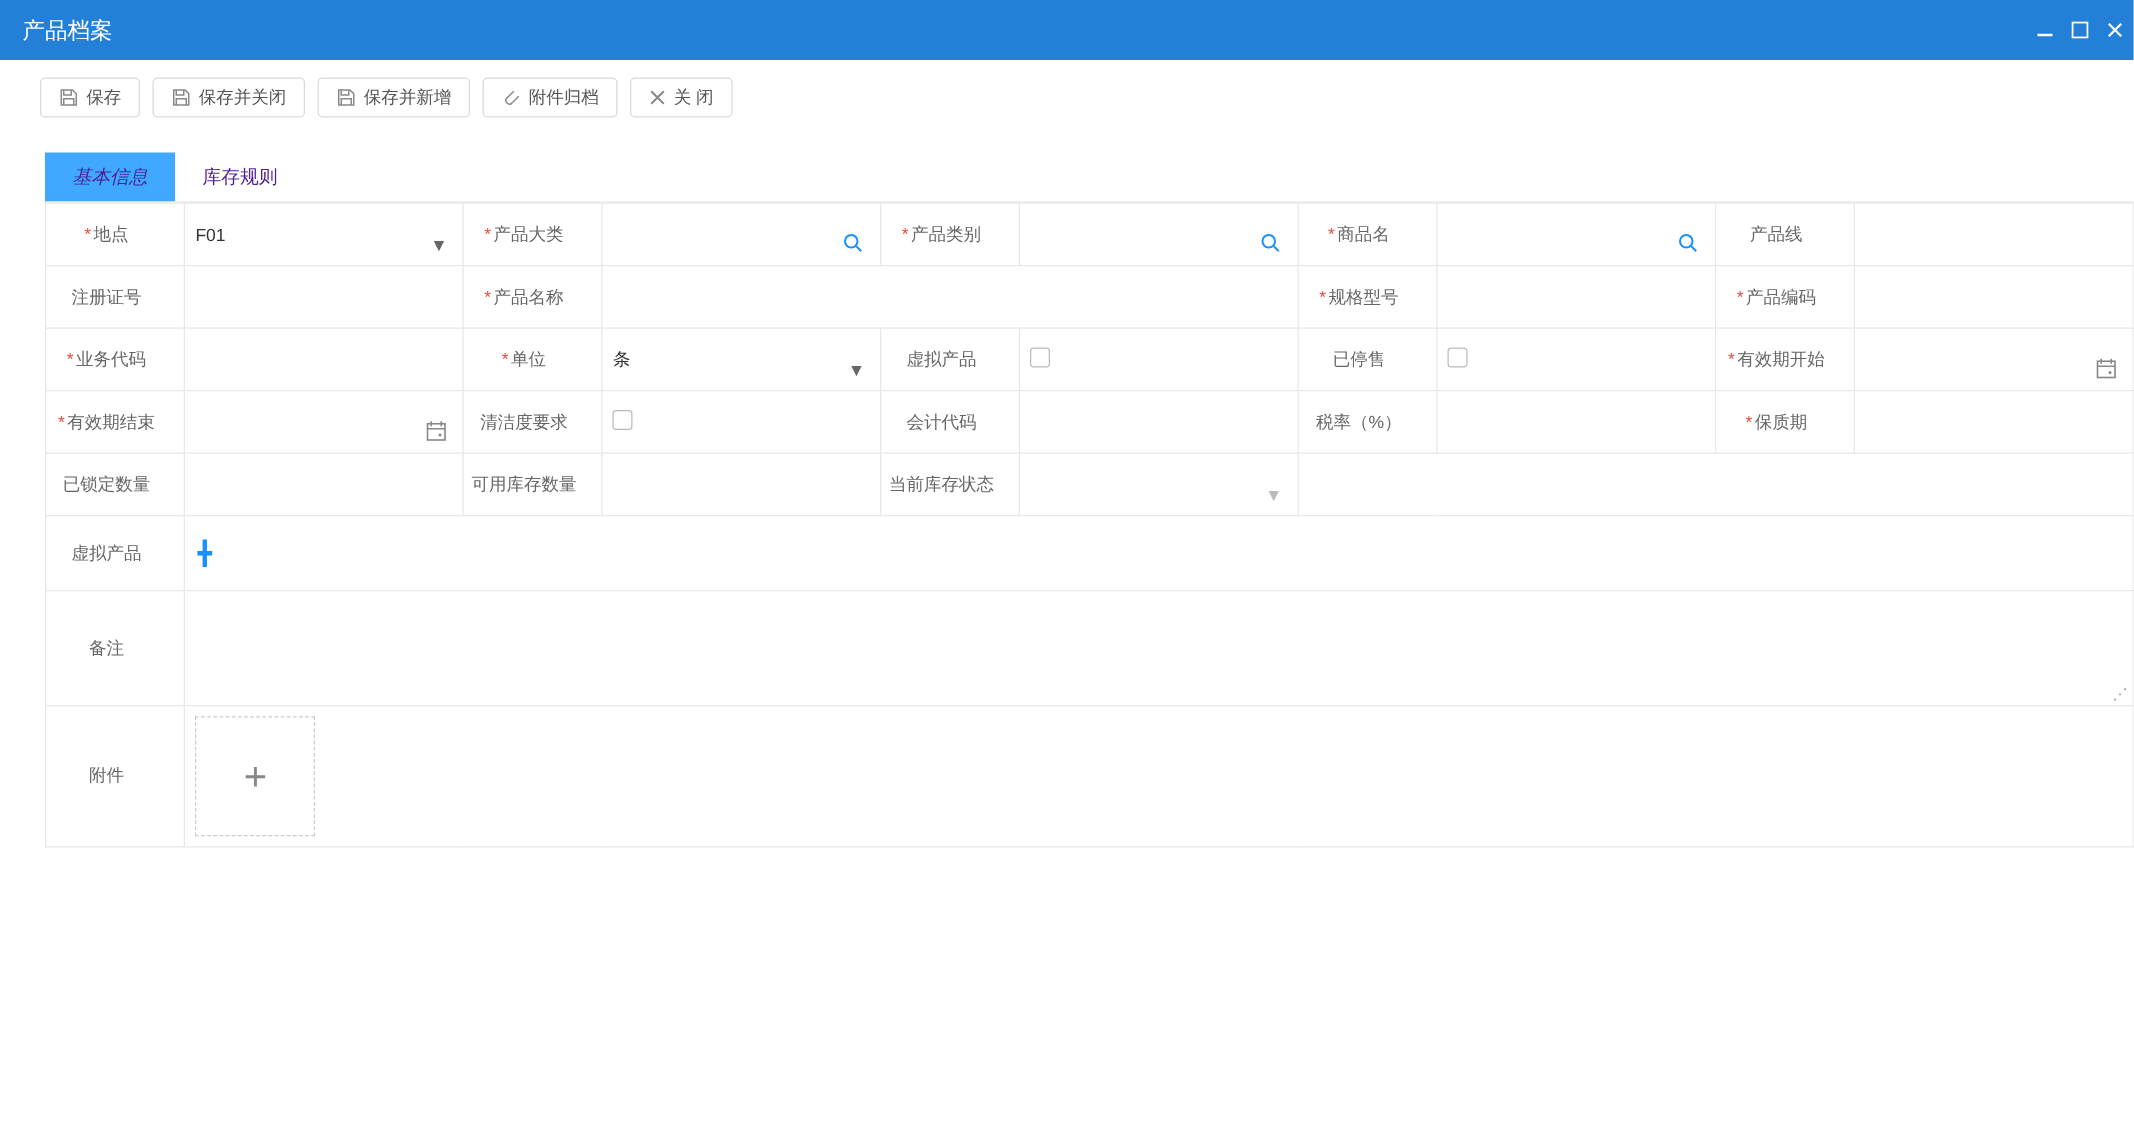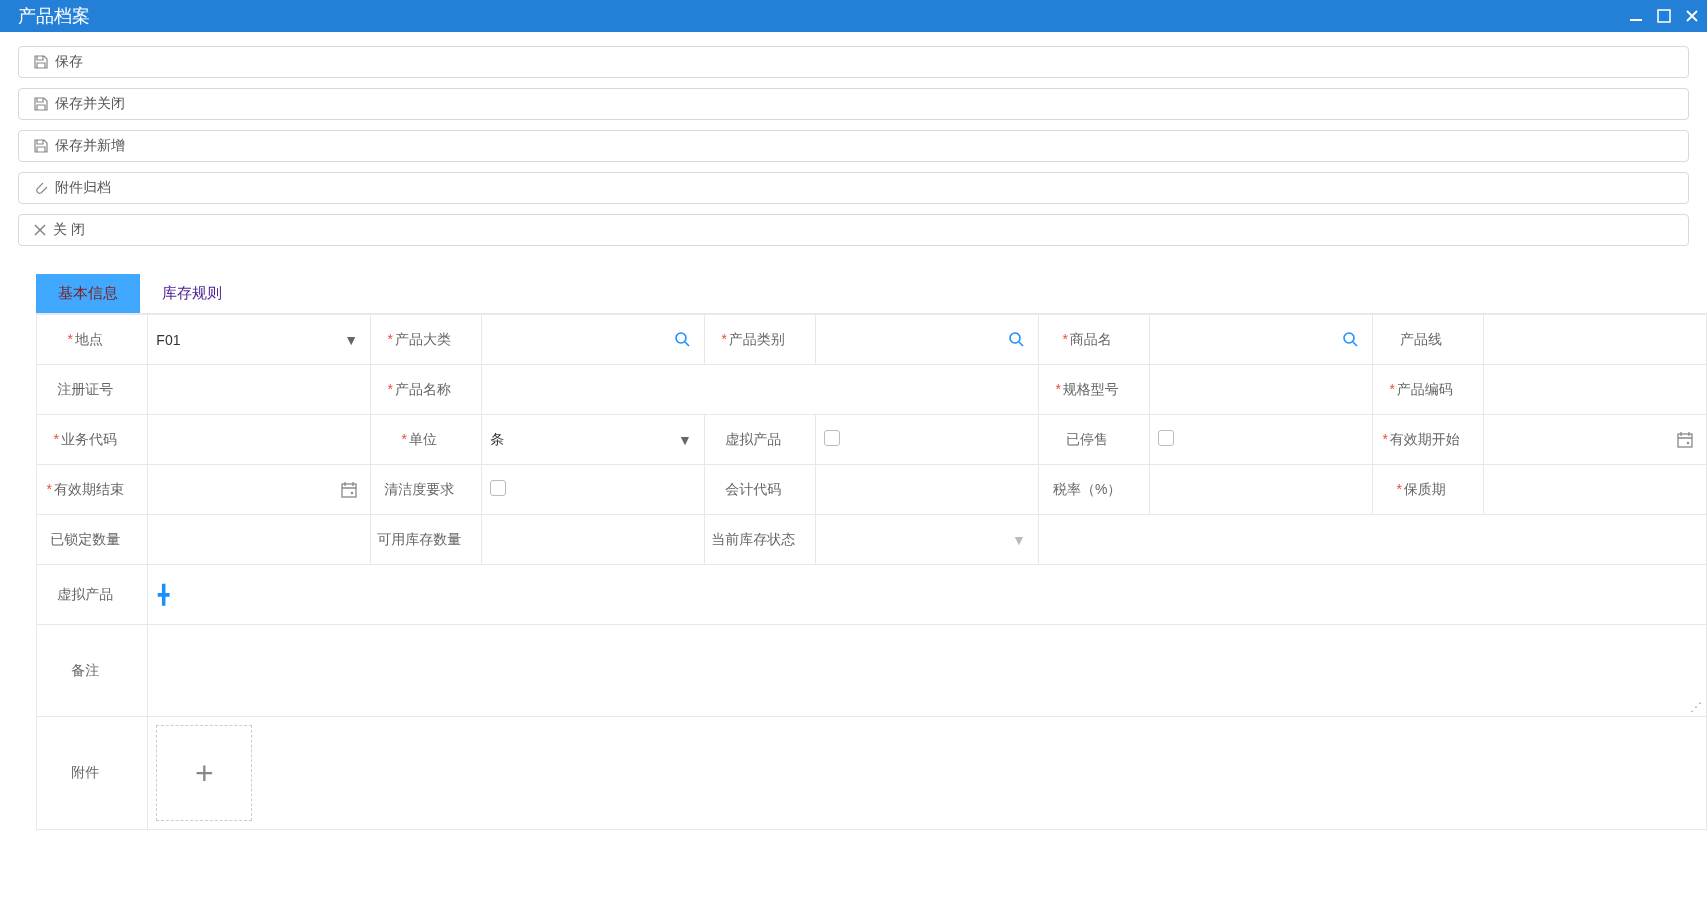--- a/index.html
+++ b/index.html
@@ -1,40 +1,40 @@
 <!DOCTYPE html>
 <html><head>
   <meta charset="utf-8">
   <style>
     * { box-sizing: border-box; margin: 0; padding: 0; }
     body { font-family: "Microsoft YaHei", Arial, sans-serif; font-size: 14px; color: #333; background: #fff; }
 
-    .title-bar { background: #2480d6; color: #fff; height: 32px; display: flex; align-items: center; padding: 0 18px; position: relative; }
+    .title-bar { background: #2480d6; color: #fff; height: 48px; display: flex; align-items: center; padding: 0 18px; position: relative; }
     .title-bar .title { font-size: 18px; }
     .title-bar .win-ctrls { position: absolute; right: 8px; top: 50%; transform: translateY(-50%); display: flex; gap: 14px; }
     .title-bar .win-ctrls span { cursor: pointer; font-size: 16px; line-height: 1; display: inline-flex; }
 
-    .toolbar { padding: 14px 18px 8px 18px; display: flex; gap: 10px; flex-direction: column; }
+    .toolbar { padding: 14px 18px 8px 32px; display: flex; gap: 10px; }
     .btn { background: #fff; border: 1px solid #d9d9d9; border-radius: 4px; padding: 6px 14px; display: inline-flex; align-items: center; gap: 6px; color: #555; cursor: pointer; font-size: 14px; }
     .btn .ic { color: #888; display: inline-flex; }
 
     .content { padding: 20px 0 20px 36px; }
     .tabs { display: flex; border-bottom: 1px solid #e8e8e8; }
     .tab { padding: 10px 22px; font-size: 15px; color: #4c1d95; cursor: pointer; }
-    .tab.active { background: #40a9ff; color: #7f1d1d; }
+    .tab.active { background: #40a9ff; color: #4c1d95; font-style: italic; }
 
     table.form-grid { width: 100%; border-collapse: collapse; }
     table.form-grid td { border: 1px solid #e8e8e8; height: 50px; vertical-align: middle; }
     td.lbl { width: 100px; padding-right: 14px; text-align: center; color: #666; font-size: 14px; }
     td.lbl .req { color: #e74c3c; margin-right: 2px; }
     td.val { padding: 0 8px; position: relative; }
     td.val.fill { width: 200px; }
 
     .inp { width: 100%; height: 32px; border: none; outline: none; font-size: 14px; color: #333; background: transparent; }
-    .select-wrap { display: flex; align-items: center; width: 100%; }
+    .select-wrap { display: flex; align-items: flex-end; width: 100%; }
     .select-wrap .inp { flex: 1; }
     .icon-tail { color: #666; padding: 0 4px; display: inline-flex; cursor: pointer; }
     .chk { width: 16px; height: 16px; border: 1px solid #bbb; border-radius: 3px; display: inline-block; }
 
     td.tall { height: 100px; vertical-align: top; }
     td.tall2 { height: 140px; }
     textarea.inp { height: 80px; resize: none; margin-top: 8px; }
 
     .add-icon { color: #1890ff; font-size: 18px; font-weight: bold; cursor: pointer; padding-left: 2px;}
 

